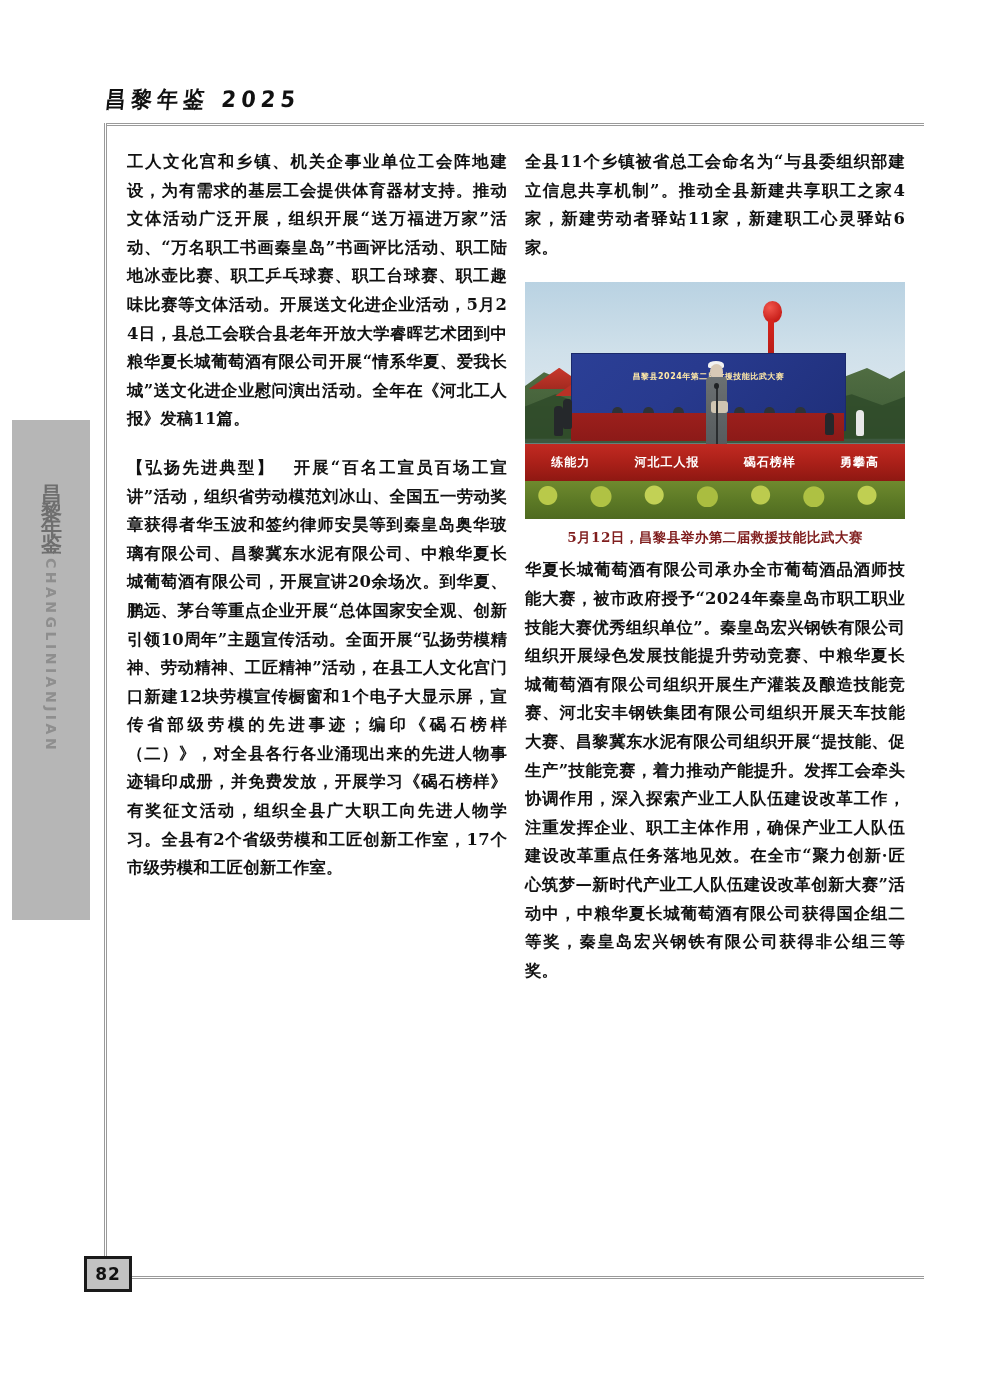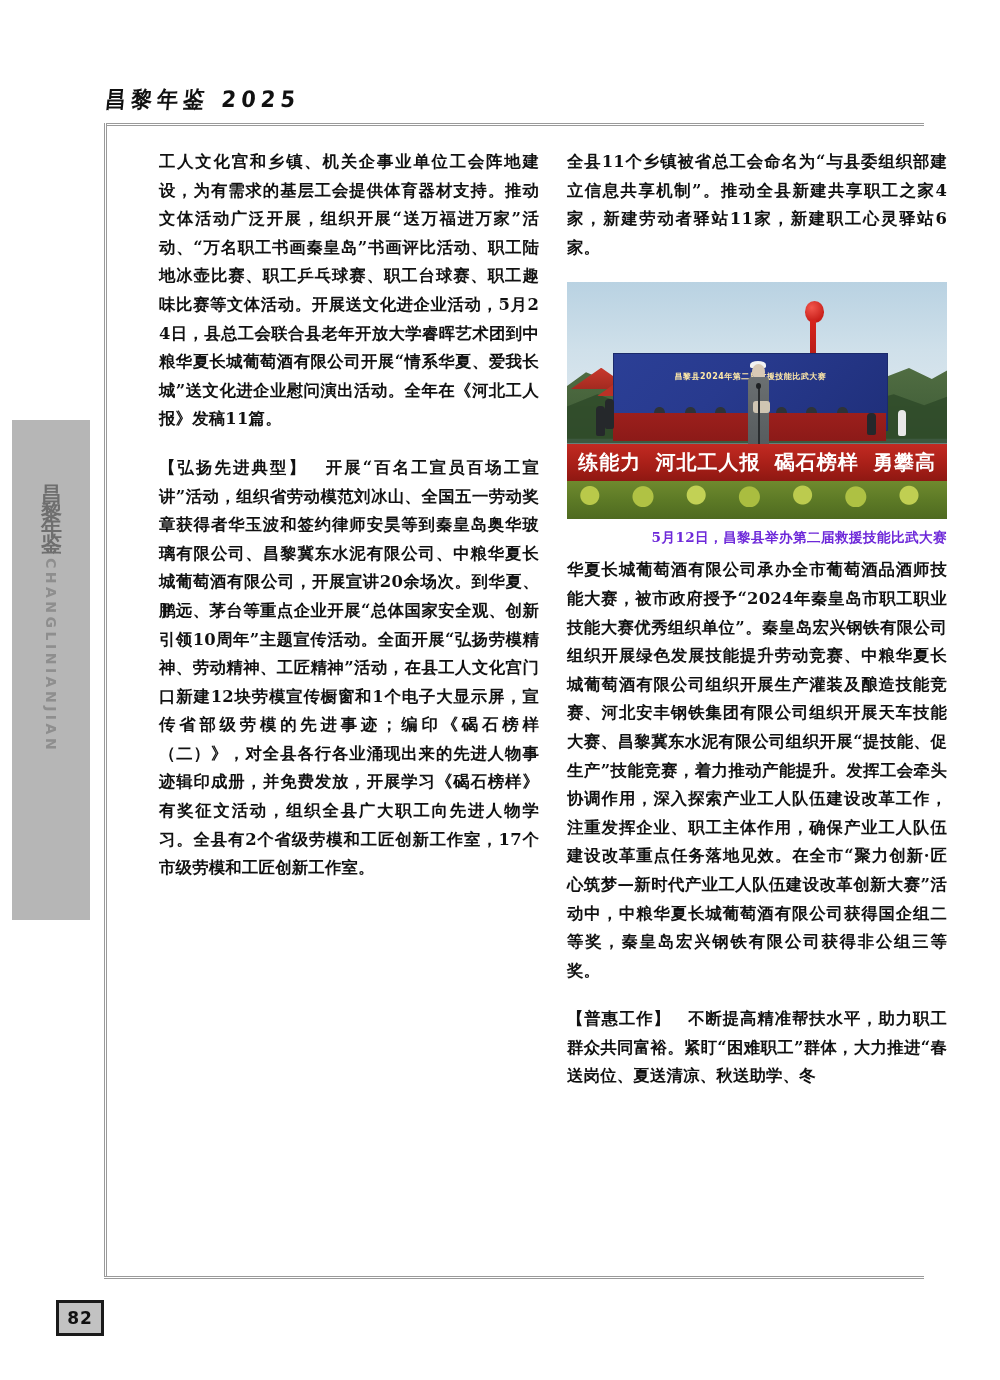--- a/index.html
+++ b/index.html
@@ -132,50 +132,48 @@
     color: #8e8e8e;
     writing-mode: vertical-rl;
     text-orientation: sideways;
     letter-spacing: 3.5px;
     line-height: 1;
   }
 
   
   .folio {
     position: absolute;
-    left: 56px;
+    left: 84px;
     top: 1256px;
     width: 48px;
     height: 36px;
     background: #c2c2c2;
     border: 3px solid #1a1a1a;
     box-sizing: border-box;
     display: flex;
     align-items: center;
     justify-content: center;
-    margin-top: 44px;
   }
   .folio-num {
     font-family: "DejaVu Sans", "Liberation Sans", sans-serif;
     font-weight: 900;
     font-size: 17px;
     color: #111111;
     letter-spacing: 1px;
   }
 
   
   .columns {
     position: absolute;
     left: 127px;
     top: 148px;
     width: 800px;
     height: 1110px;
     display: flex;
-    gap: 28px;
-    margin-left: 32px;
+    gap: 18px;
   }
   .col {
     width: 380px;
     position: relative;
   }
 
   .para {
     font-family: "DejaVu Serif", "Liberation Serif", serif;
     font-weight: 700;
     font-size: 16.4px;
@@ -260,21 +258,21 @@
   .ph-banner {
     position: absolute; left: 0; top: 68%; width: 100%; height: 16%;
     background: linear-gradient(#c22a22 0%, #a81f18 55%, #8e1812 100%);
     display: flex; align-items: center; justify-content: space-around;
     box-sizing: border-box;
     padding: 0 4px;
   }
   .ph-banner span {
     font-family: "DejaVu Sans", "Liberation Sans", sans-serif;
     font-weight: 900;
-    font-size: 20px;
+    font-size: 12px;
     color: #ffffff;
     letter-spacing: 1px;
     white-space: nowrap;
   }
   
   .ph-hedge {
     position: absolute; left: 0; top: 84%; width: 100%; height: 16%;
     background: linear-gradient(#6f8a2e 0%, #5d7a26 50%, #4e6a20 100%);
   }
   .ph-hedge::before {
@@ -358,25 +356,25 @@
   }
   .ph-white-figure {
     position: absolute;
     width: 8px; height: 26px;
     background: #e8e8e8;
     border-radius: 4px 4px 2px 2px;
   }
 
   .fig-caption {
     margin-top: 9px;
-    text-align: right;
+    text-align: center;
     font-family: "DejaVu Serif", "Liberation Serif", serif;
     font-weight: 900;
     font-size: 13.6px;
-    color: #6d28d9;
+    color: #7f1d1d;
     letter-spacing: 0.4px;
     line-height: 18px;
   }
 </style>
 </head>
 <body>
 
 <div class="page">
 
   <div class="running-head">
@@ -456,18 +454,17 @@
             <span>勇攀高</span>
           </div>
 
           <div class="ph-hedge"></div>
         </div>
         <div class="fig-caption">5月12日，昌黎县举办第二届救援技能比武大赛</div>
       </div>
 
       <p class="para"><span>华夏长城葡萄酒有限公司承办全市葡萄酒品酒师技能大赛，被市政府授予“2024年秦皇岛市职工职业技能大赛优秀组织单位”。秦皇岛宏兴钢铁有限公司组织开展绿色发展技能提升劳动竞赛、中粮华夏长城葡萄酒有限公司组织开展生产灌装及酿造技能竞赛、河北安丰钢铁集团有限公司组织开展天车技能大赛、昌黎冀东水泥有限公司组织开展“提技能、促生产”技能竞赛，着力推动产能提升。发挥工会牵头协调作用，深入探索产业工人队伍建设改革工作，注重发挥企业、职工主体作用，确保产业工人队伍建设改革重点任务落地见效。在全市“聚力创新·匠心筑梦—新时代产业工人队伍建设改革创新大赛”活动中，中粮华夏长城葡萄酒有限公司获得国企组二等奖，秦皇岛宏兴钢铁有限公司获得非公组三等奖。</span></p>
 
-      <p class="para"><span class="lead">【普惠工作】</span><span>　不断提高精准帮扶水平，助力职工群众共同富裕。紧盯“困难职工”群体，大力推进“春送岗位、夏送清凉、秋送助学、冬</span></p>
 
     </div>
 
   </div>
 </div>
 
 </body></html>

